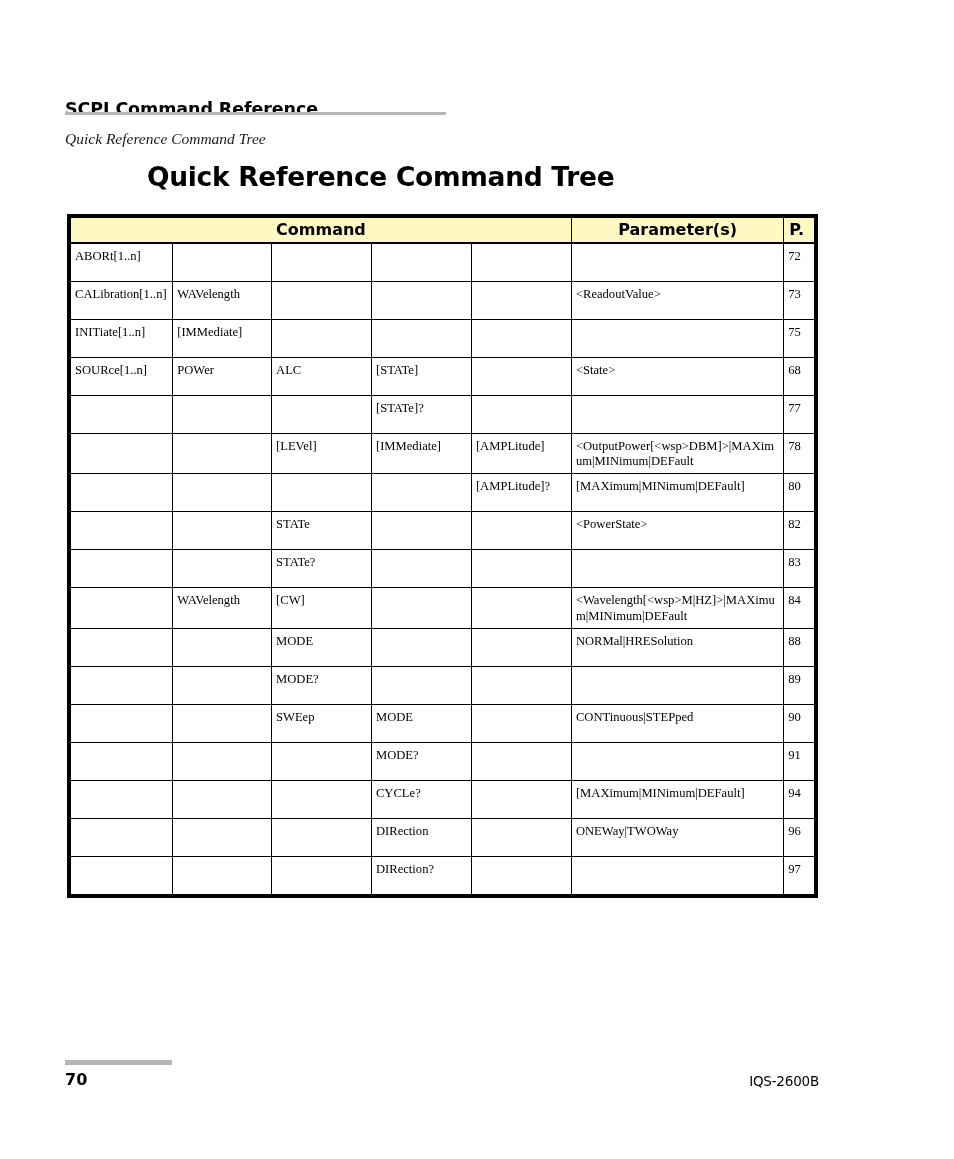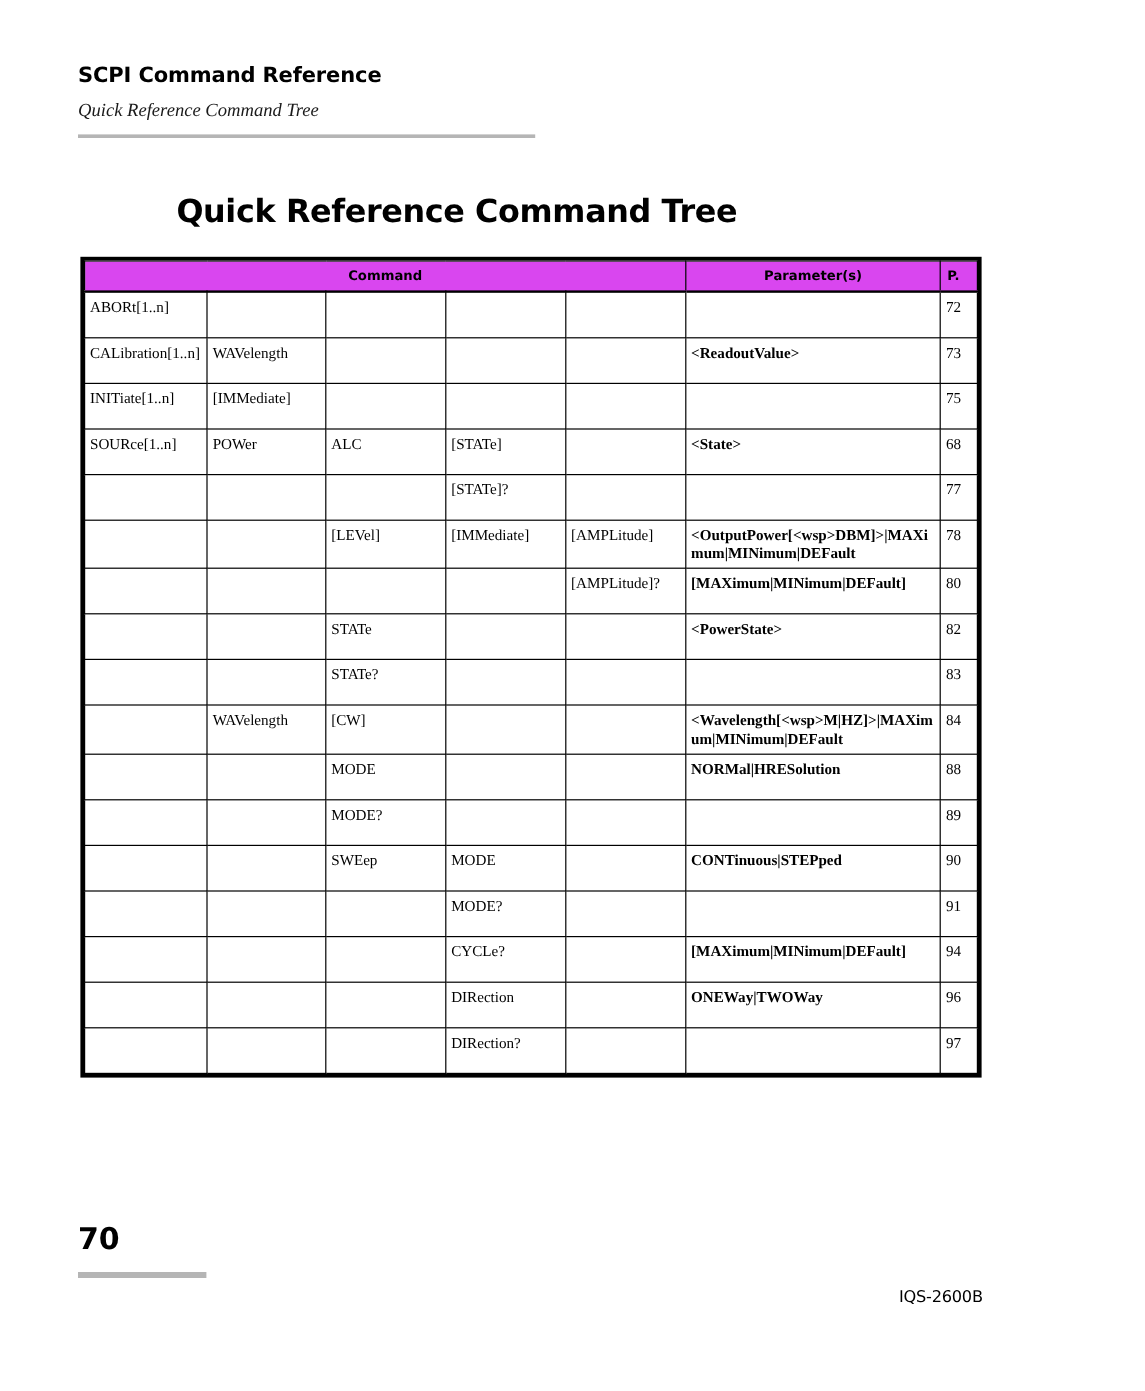--- a/index.html
+++ b/index.html
@@ -23,20 +23,21 @@
     top: 54px;
     width: 600px;
   }
   .runhead-title {
     font-family: "DejaVu Sans", sans-serif;
     font-size: 17.5px;
     font-weight: bold;
     letter-spacing: -0.1px;
     color: #000;
     line-height: 1.1;
+    margin-top: 46px;
   }
   .runhead-sub {
     font-family: "Liberation Serif", serif;
     font-style: italic;
     font-size: 15.5px;
     color: #1a1a1a;
     margin-top: 11px;
     line-height: 1.1;
   }
   .runhead-rule {
@@ -76,23 +77,23 @@
     table-layout: fixed;
     width: 100%;
     font-family: "Liberation Serif", serif;
   }
   table.cmd th, table.cmd td {
     border: 1px solid #000000;
     padding: 0;
     vertical-align: top;
   }
   table.cmd thead th {
-    background: #d946ef;
-    font-family: "DejaVu Sans", sans-serif;
-    font-size: 11px;
+    background: #fef9c3;
+    font-family: "DejaVu Sans", sans-serif;
+    font-size: 16px;
     font-weight: bold;
     text-align: center;
     height: 24px;
     line-height: 24px;
     padding: 0 2px;
     border-bottom: 2px solid #000;
     color: #000;
   }
   table.cmd thead th.th-p {
     text-align: left;
@@ -100,21 +101,21 @@
   }
   table.cmd tbody td {
     font-size: 12.6px;
     line-height: 1.22;
     padding: 5px 4px 4px 4px;
     color: #000;
     word-wrap: break-word;
     overflow-wrap: anywhere;
   }
   table.cmd tbody tr { height: 38px; }
-  td.c-param { padding-left: 5px; font-weight: bold; }
+  td.c-param { padding-left: 5px; }
   td.c-page  { padding-left: 4px; }
 
   
   col.w1 { width: 90px; }
   col.w2 { width: 87px; }
   col.w3 { width: 88px; }
   col.w4 { width: 88px; }
   col.w5 { width: 88px; }
   col.wp { width: 187px; }
   col.wn { width: 27px; }
@@ -124,23 +125,23 @@
     position: absolute;
     left: 65px;
     top: 1060px;
     width: 107px;
     height: 5px;
     background: #b5b5b5;
   }
   .footer-page {
     position: absolute;
     left: 65px;
-    top: 1018px;
-    font-family: "DejaVu Sans", sans-serif;
-    font-size: 25px;
+    top: 1070px;
+    font-family: "DejaVu Sans", sans-serif;
+    font-size: 16px;
     font-weight: bold;
     color: #000;
   }
   .footer-model {
     position: absolute;
     right: 135px;
     top: 1073px;
     font-family: "DejaVu Sans", sans-serif;
     font-size: 13.5px;
     color: #000;

